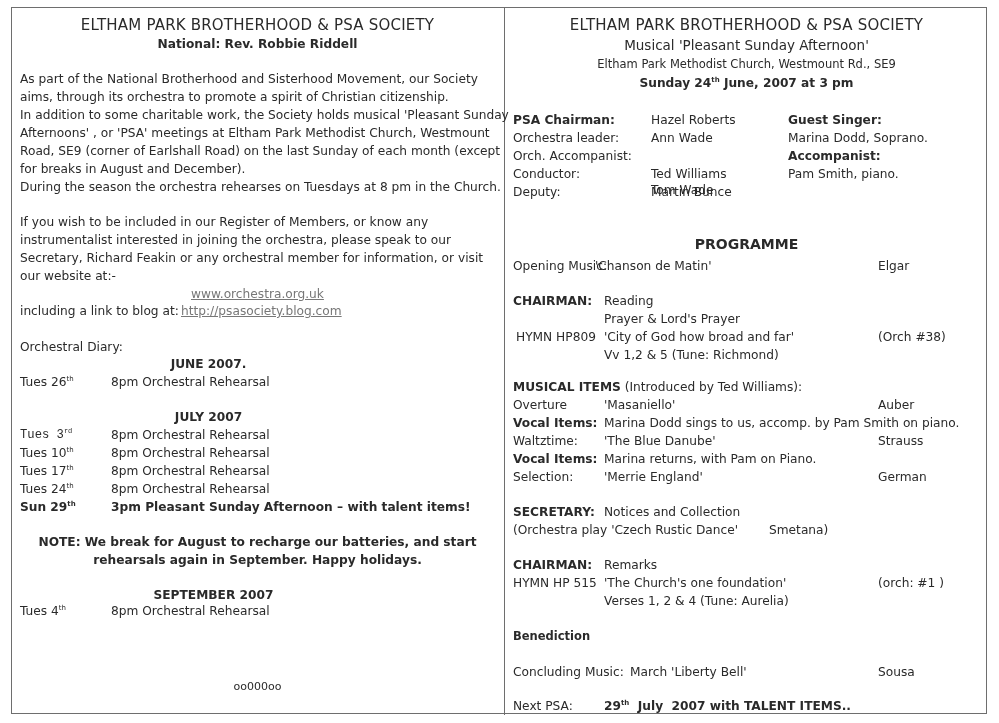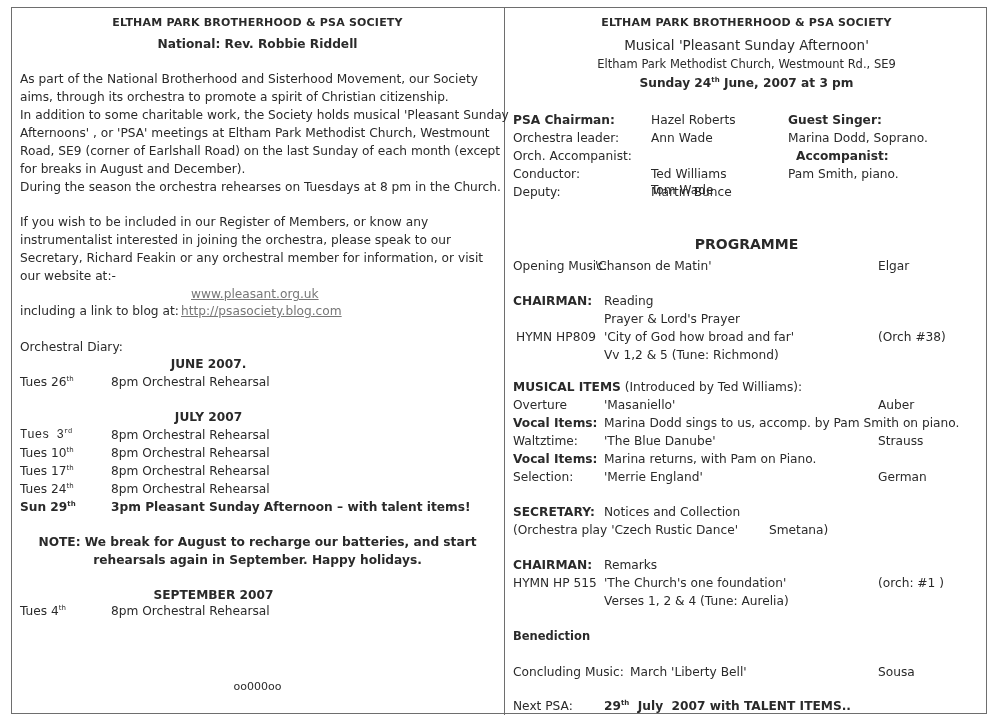--- a/index.html
+++ b/index.html
@@ -4,21 +4,21 @@
 <style>
   html, body { margin: 0; padding: 0; background: #ffffff; }
   body { width: 999px; height: 723px; position: relative; overflow: hidden;
          font-family: "DejaVu Sans", sans-serif; color: #2a2a2a; }
   .frame { position: absolute; left: 11px; top: 7px; width: 976px; height: 707px;
            border: 1.5px solid #6e6e6e; box-sizing: border-box; }
   .divider { position: absolute; left: 504px; top: 7px; width: 0; height: 708px;
              border-left: 1.5px solid #6e6e6e; }
   .abs { position: absolute; white-space: nowrap; }
   .t { font-size: 12.2px; line-height: 18px; }
-  .title { font-size: 11px; font-weight: bold; letter-spacing: 0.2px; }
+  .title { font-size: 15px; font-weight: normal; letter-spacing: 0.2px; }
   .b { font-weight: bold; }
   .c { text-align: center; }
   sup { font-size: 7px; vertical-align: 5px; line-height: 0; }
   .link { color: #777; text-decoration: underline; }
 </style>
 </head>
 <body>
 
 <div class="frame"></div>
 <div class="divider"></div>
@@ -37,21 +37,21 @@
     <div class="abs t" style="left:20px; top:178px;">During the season the orchestra rehearses on Tuesdays at 8 pm in the Church.</div>
   </div>
 
   <div>
     <div class="abs t" style="left:20px; top:213px;">If you wish to be included in our Register of Members, or know any</div>
     <div class="abs t" style="left:20px; top:231px;">instrumentalist interested in joining the orchestra, please speak to our</div>
     <div class="abs t" style="left:20px; top:249px;">Secretary, Richard Feakin or any orchestral member for information, or visit</div>
     <div class="abs t" style="left:20px; top:267px;">our website  at:-</div>
   </div>
 
-  <a class="abs t link" style="left:191px; top:285px;">www.pleasant.org.uk</a>
+  <a class="abs t link" style="left:191px; top:285px;">www.orchestra.org.uk</a>
   <div class="abs t" style="left:20px; top:302px;">including a link to blog at:</div>
   <a class="abs t link" style="left:181px; top:302px;">http://psasociety.blog.com</a>
 
   <div class="abs t" style="left:20px; top:338px;">Orchestral Diary:</div>
 
   <div class="abs t b c" style="left:11px; width:395px; top:355px;">JUNE 2007.</div>
   <div>
     <div class="abs t" style="left:20px; top:373px;"><span>Tues 26</span><sup>th</sup></div>
     <div class="abs t" style="left:111px; top:373px;">8pm Orchestral Rehearsal</div>
   </div>
@@ -103,21 +103,21 @@
     <div class="abs t" style="left:651px; top:129px;">Ann Wade</div>
     <div class="abs t" style="left:513px; top:147px;">Orch. Accompanist:</div>
     <div class="abs t" style="left:651px; top:147px;margin-top:34px;">Tom Wade</div>
     <div class="abs t" style="left:513px; top:165px;">Conductor:</div>
     <div class="abs t" style="left:651px; top:165px;">Ted Williams</div>
     <div class="abs t" style="left:513px; top:183px;">Deputy:</div>
     <div class="abs t" style="left:651px; top:183px;">Martin Bunce</div>
 
     <div class="abs t b" style="left:788px; top:111px;">Guest Singer:</div>
     <div class="abs t" style="left:788px; top:129px;">Marina Dodd, Soprano.</div>
-    <div class="abs t b" style="left:788px; top:147px;margin-left:8px;">Accompanist:</div>
+    <div class="abs t b" style="left:788px; top:147px;">Accompanist:</div>
     <div class="abs t" style="left:788px; top:165px;">Pam Smith, piano.</div>
   </div>
 
   <div class="abs b c" style="left:505px; width:483px; top:236px; font-size:14px;">PROGRAMME</div>
 
   <div>
     <div class="abs t" style="left:513px; top:257px;">Opening Music:</div>
     <div class="abs t" style="left:595px; top:257px;">'Chanson de Matin'</div>
     <div class="abs t" style="left:878px; top:257px;">Elgar</div>
   </div>

